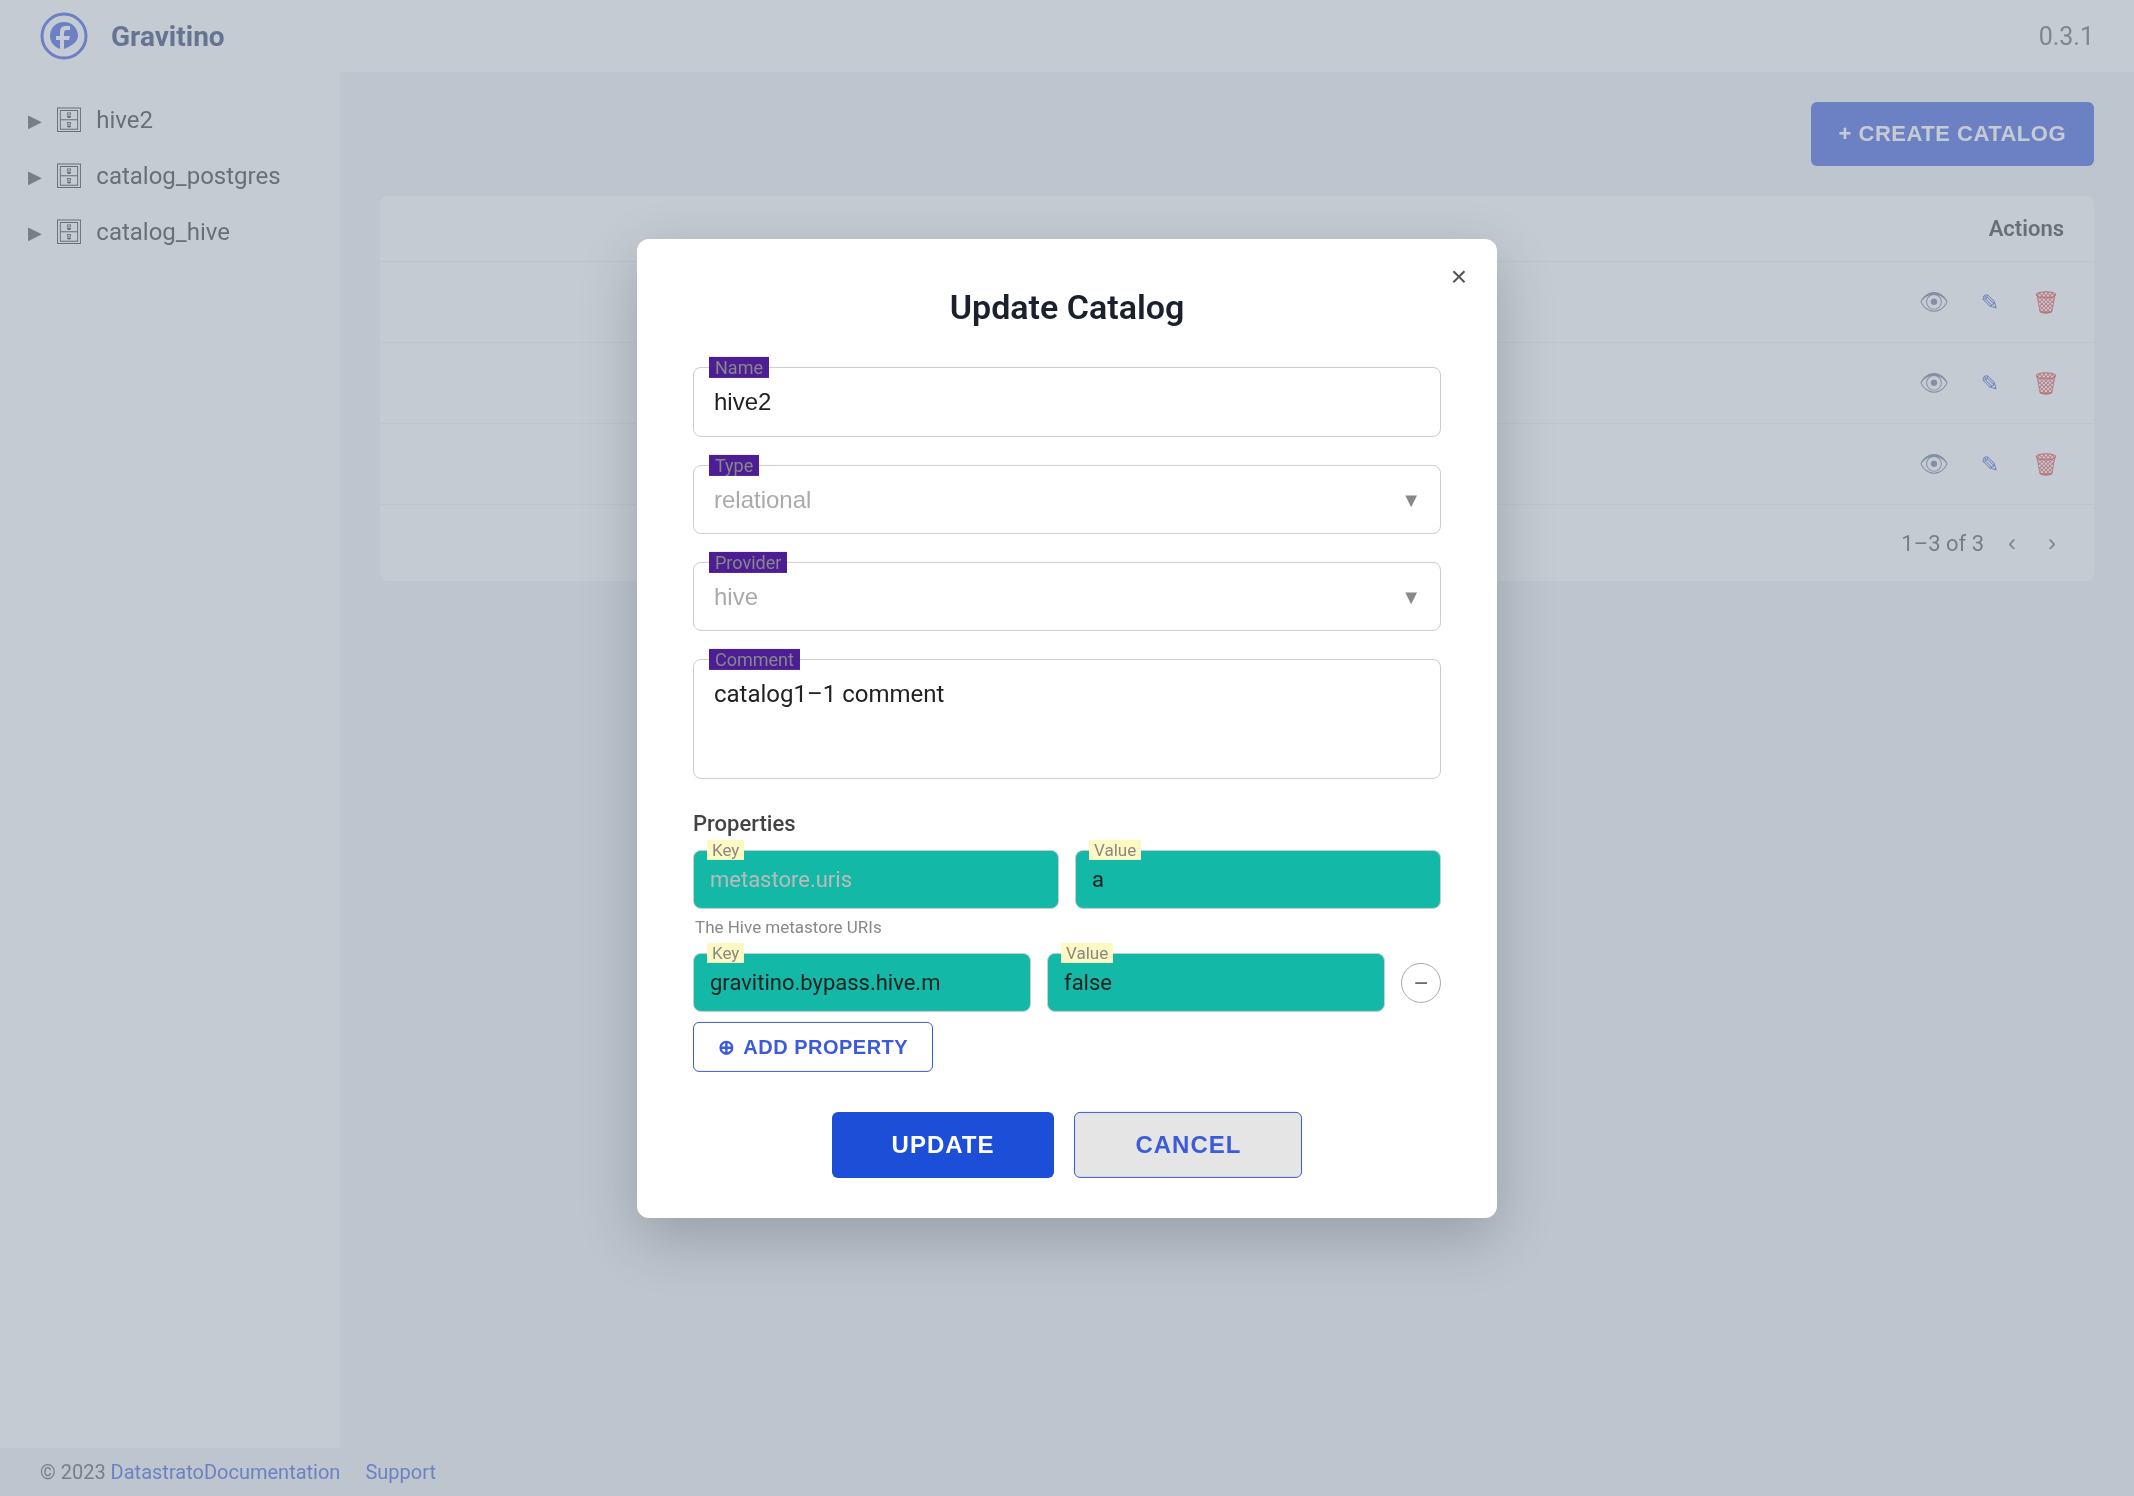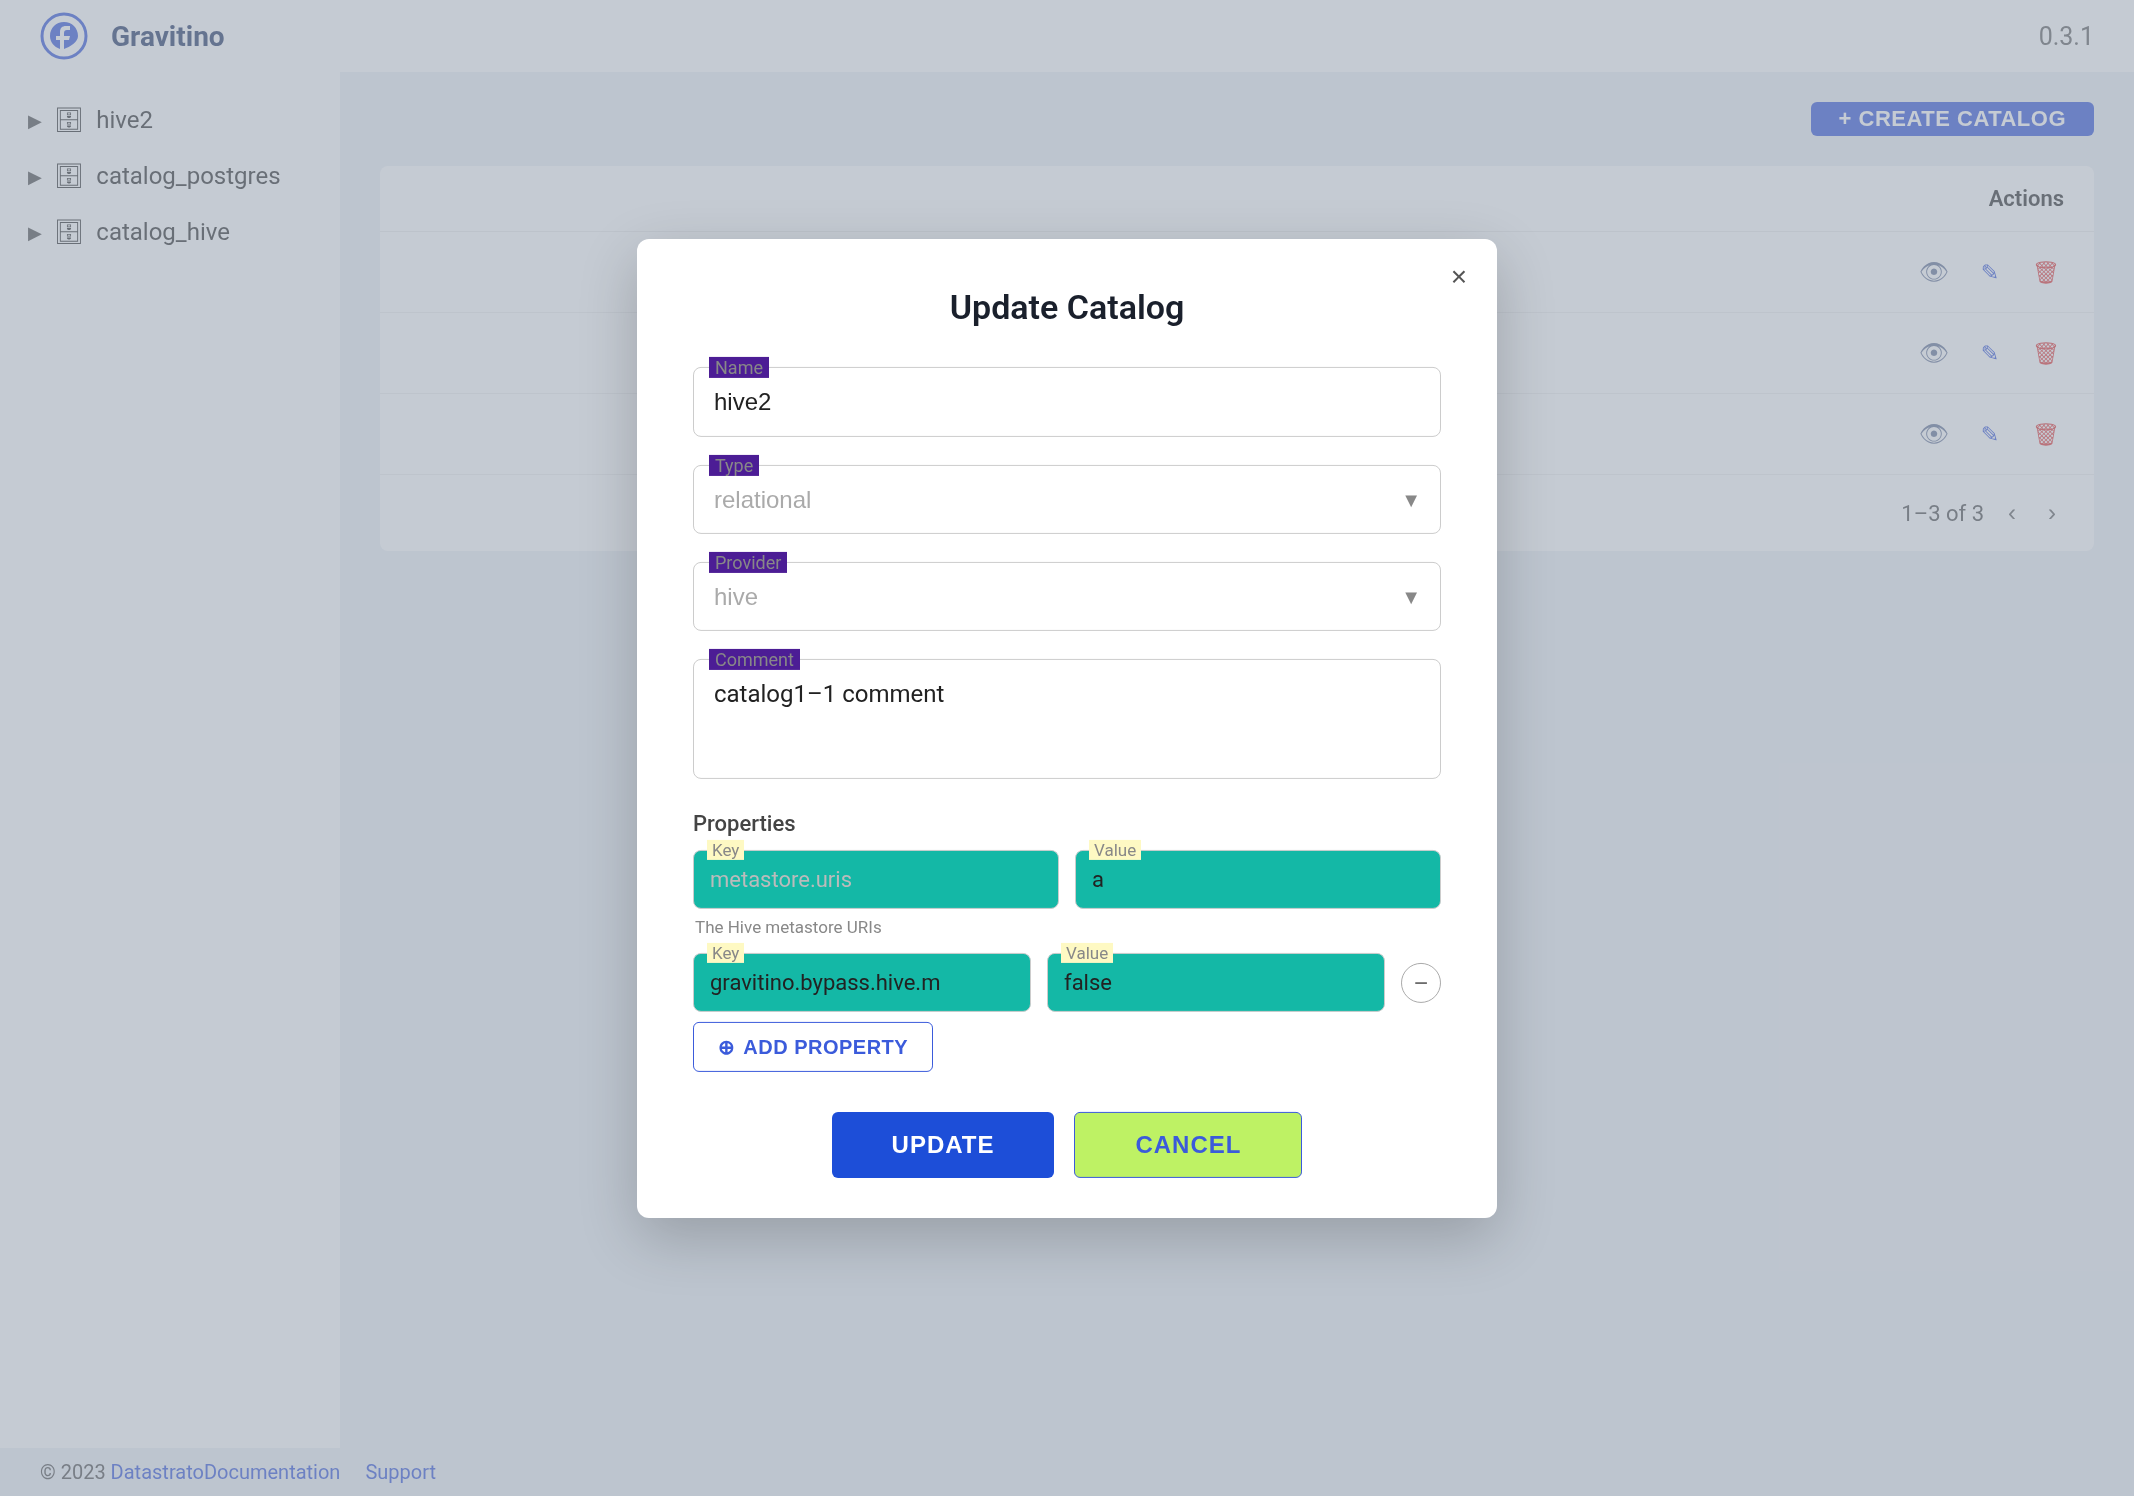--- a/index.html
+++ b/index.html
@@ -98,21 +98,21 @@
     .toolbar {
       display: flex;
       justify-content: flex-end;
       margin-bottom: 30px;
     }
 
     .create-btn {
       background: #3b5bdb;
       color: white;
       border: none;
-      padding: 4px 28px;
+      padding: 19px 28px;
       border-radius: 6px;
       font-size: 22px;
       font-weight: 600;
       cursor: pointer;
       display: flex;
       align-items: center;
       gap: 8px;
       letter-spacing: 0.5px;
     }
 
@@ -415,21 +415,21 @@
       border: none;
       padding: 18px 60px;
       border-radius: 6px;
       font-size: 24px;
       font-weight: 700;
       cursor: pointer;
       letter-spacing: 1px;
     }
 
     .btn-cancel {
-      background: #bef264;
+      background: #e5e5e5;
       color: #3b5bdb;
       border: 1.5px solid #3b5bdb;
       padding: 18px 60px;
       border-radius: 6px;
       font-size: 24px;
       font-weight: 700;
       cursor: pointer;
       letter-spacing: 1px;
     }
   </style>

